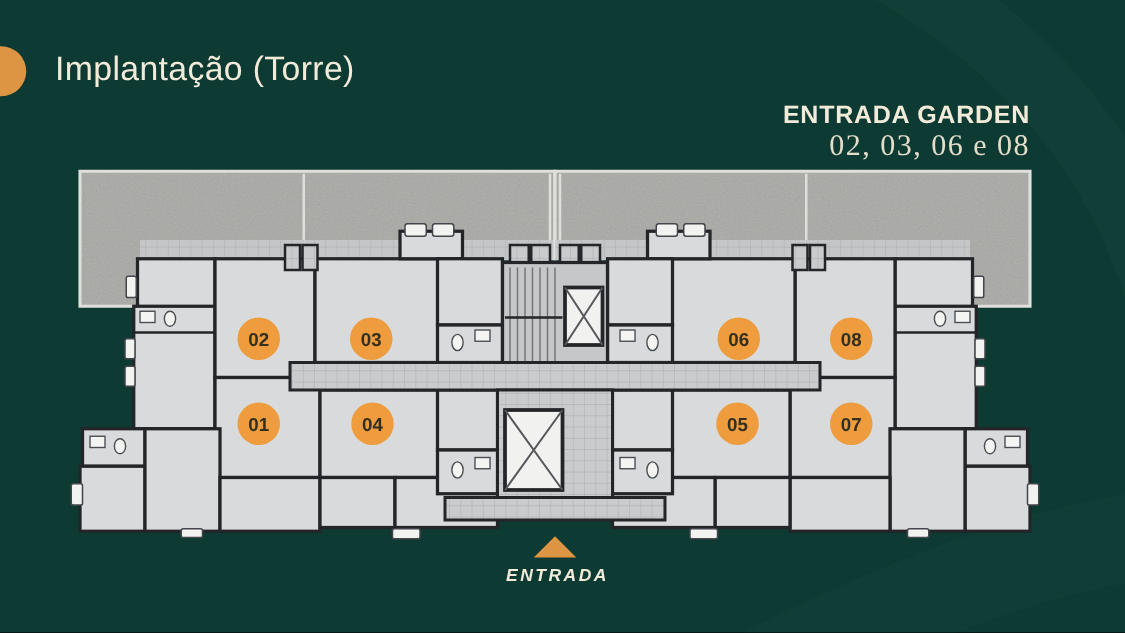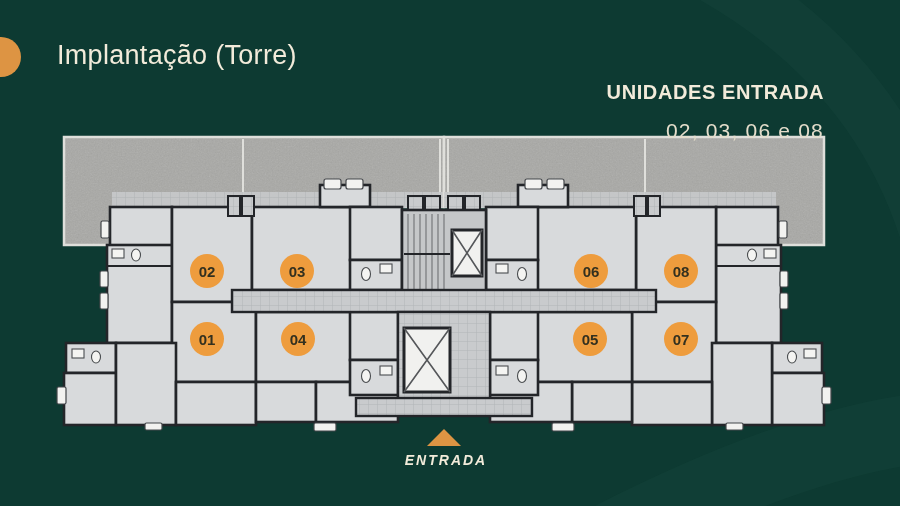--- a/index.html
+++ b/index.html
@@ -5,26 +5,26 @@
   :root{
     --background:#0D3A32; --accent-orange:#DD9443; --badge-orange:#EE9C3D;
     --cream:#F2EBDA; --cream-muted:#E4DDCB; --wall-dark:#232529;
     --room-fill:#D8DADC; --concrete:#A8A8A5;
   }
   html,body{margin:0;padding:0;background:#000;}
   .stage{position:relative;width:900px;height:506px;overflow:hidden;
          background:var(--background);
          font-family:"Liberation Sans", sans-serif;}
   .stage svg{position:absolute;inset:0;display:block;}
-  .page-title{position:absolute;left:57px;top:40px;font-size:27px;font-weight:400;
+  .page-title{position:absolute;left:44px;top:40px;font-size:27px;font-weight:400;
               color:var(--cream);letter-spacing:.3px;}
   .legend{position:absolute;right:76px;top:81px;text-align:right;}
   .legend-title{font-size:20px;font-weight:700;color:var(--cream);letter-spacing:.6px;}
-  .legend-sub{font-size:21px;font-weight:400;color:var(--cream-muted);
-              letter-spacing:1.2px;margin-top:15px;}
+  .legend-sub{font-size:24px;font-weight:400;color:var(--cream-muted);
+              letter-spacing:1.2px;margin-top:0;font-family:Liberation Serif, serif;}
   .entrada-label{position:absolute;left:374px;top:452px;width:144px;text-align:center;
               font-size:14px;font-weight:700;letter-spacing:2px;color:var(--cream);font-style:italic;}
   
   .curve{fill:none;stroke:#17453B;}
   .concrete{fill:var(--concrete);}
   .concrete-edge{fill:none;stroke:#DFDFDB;stroke-width:2.5;}
   .divider{stroke:#DFDFDB;stroke-width:2;}
   .room{fill:var(--room-fill);stroke:var(--wall-dark);stroke-width:2.6;}
   .core-room{fill:#C5C7C9;stroke:var(--wall-dark);stroke-width:2.6;}
   .hall{fill:url(#tiles);stroke:var(--wall-dark);stroke-width:2.4;}
@@ -182,18 +182,18 @@
           <text class="badge-num" x="681" y="276.5">08</text>
         </g>
       </g>
 
     <polygon class="tri" points="444,429 427,446 461,446"></polygon>
   </svg>
 
   <div class="page-title">Implantação (Torre)</div>
 
   <div class="legend">
-    <div class="legend-title">UNIDADES ENTRADA</div>
+    <div class="legend-title">ENTRADA GARDEN</div>
     <div class="legend-sub">02, 03, 06 e 08</div>
   </div>
 
   <div class="entrada-label">ENTRADA</div>
 </div>
 
 </body></html>

